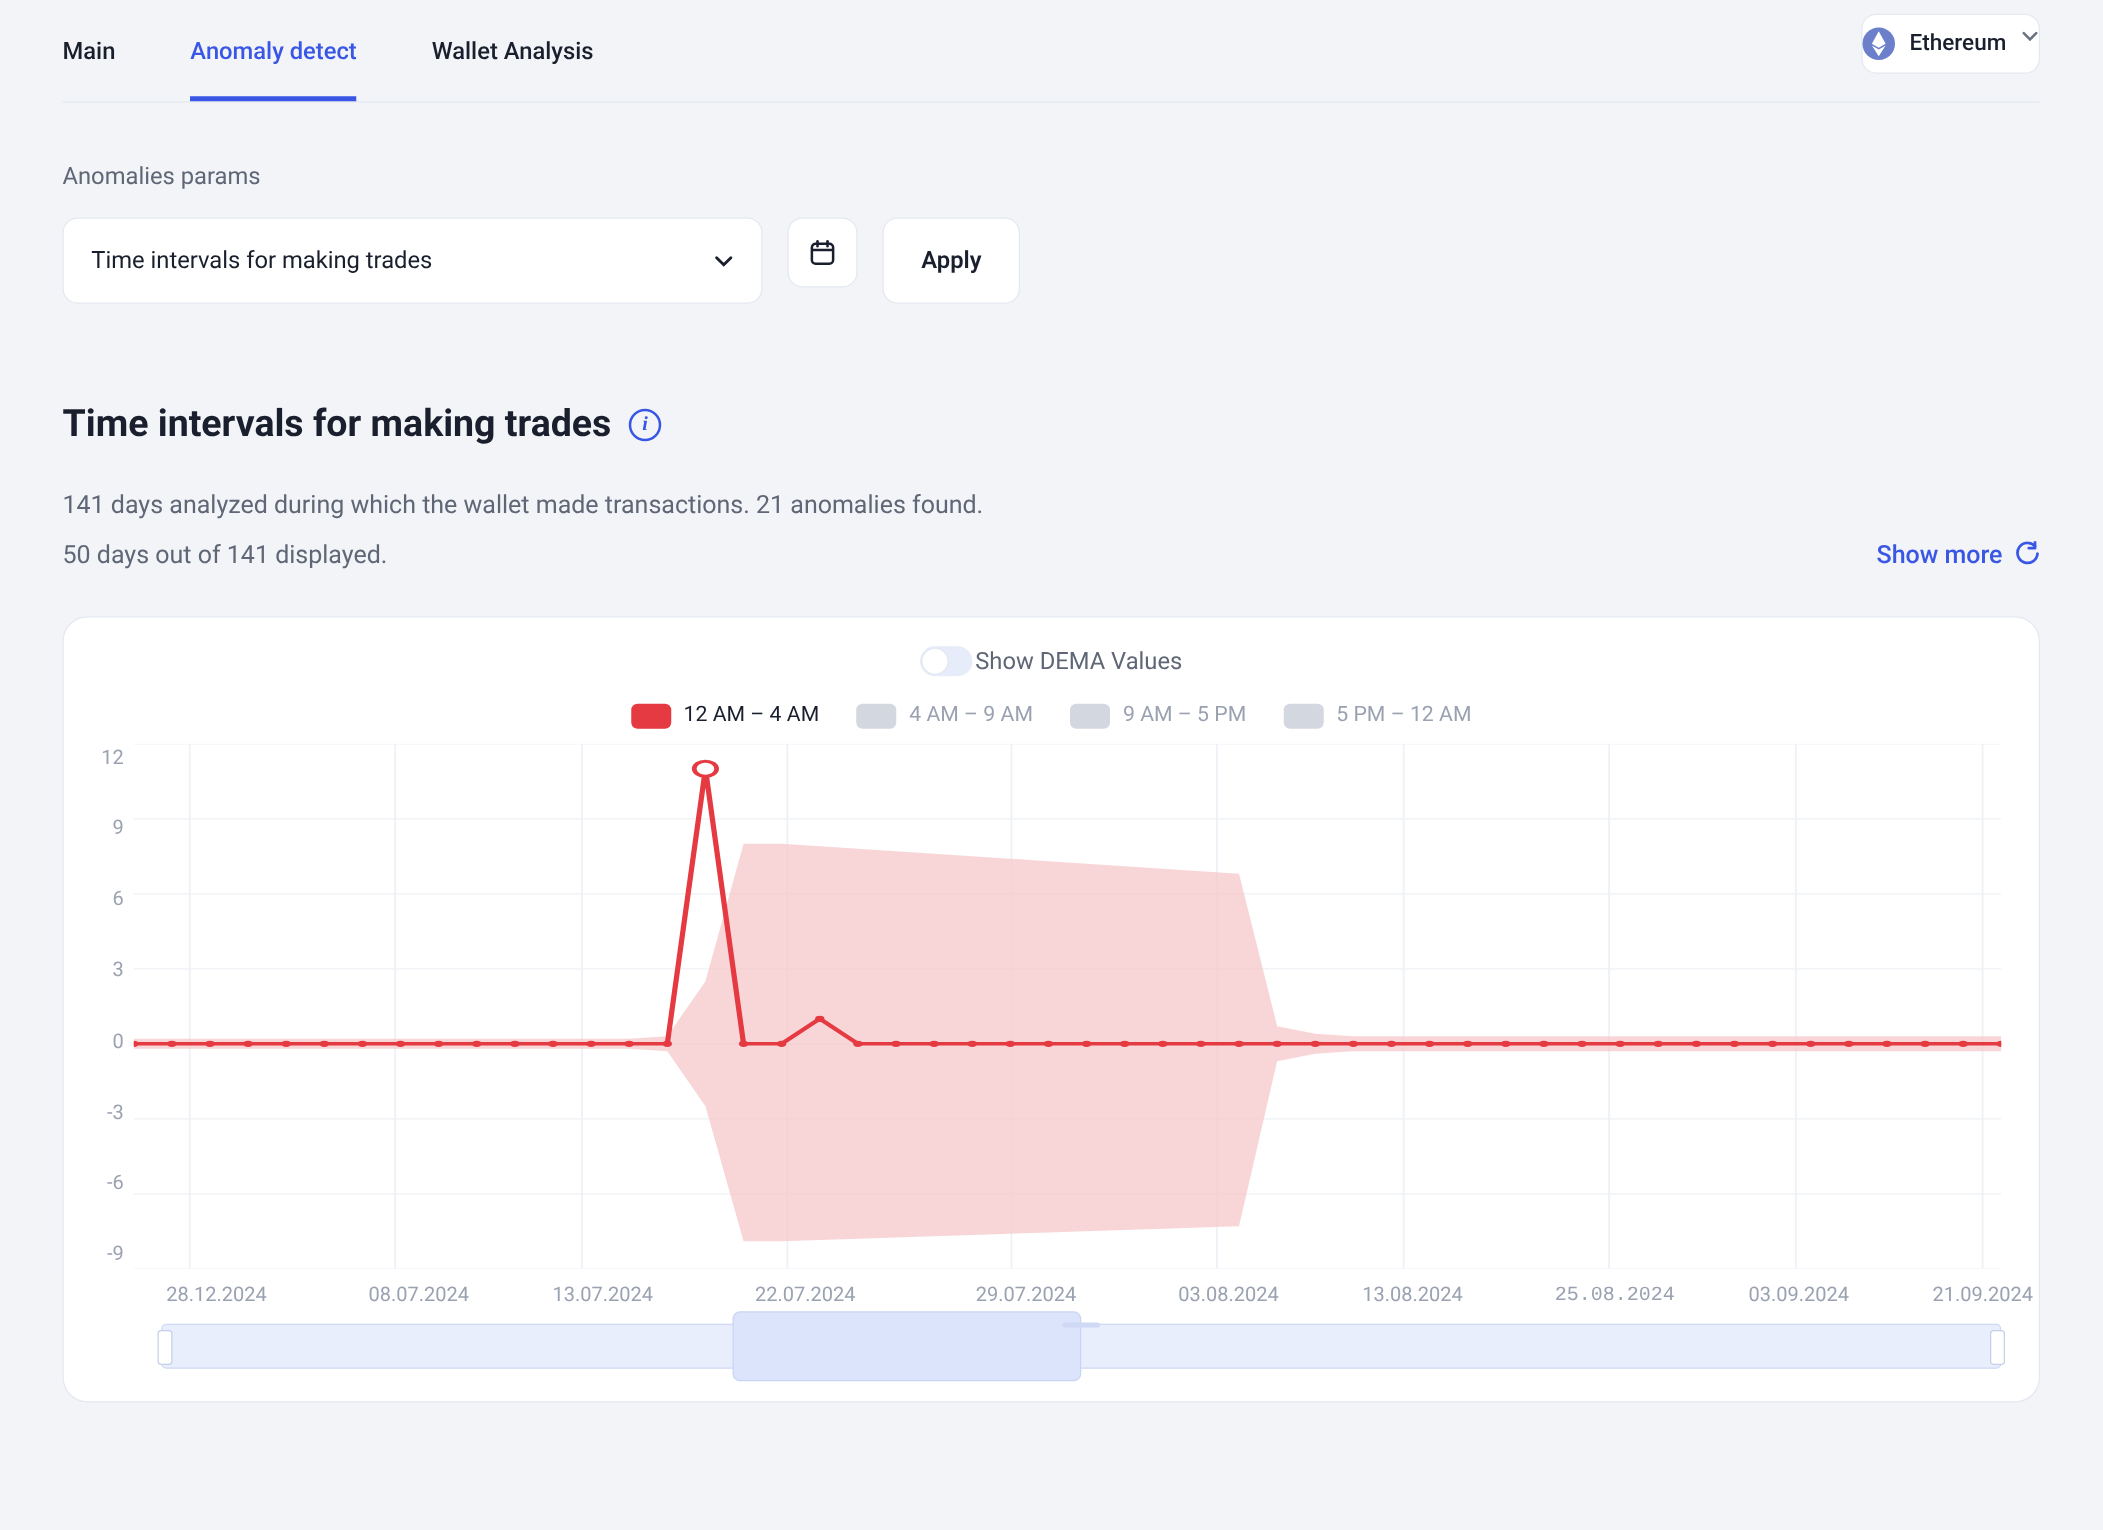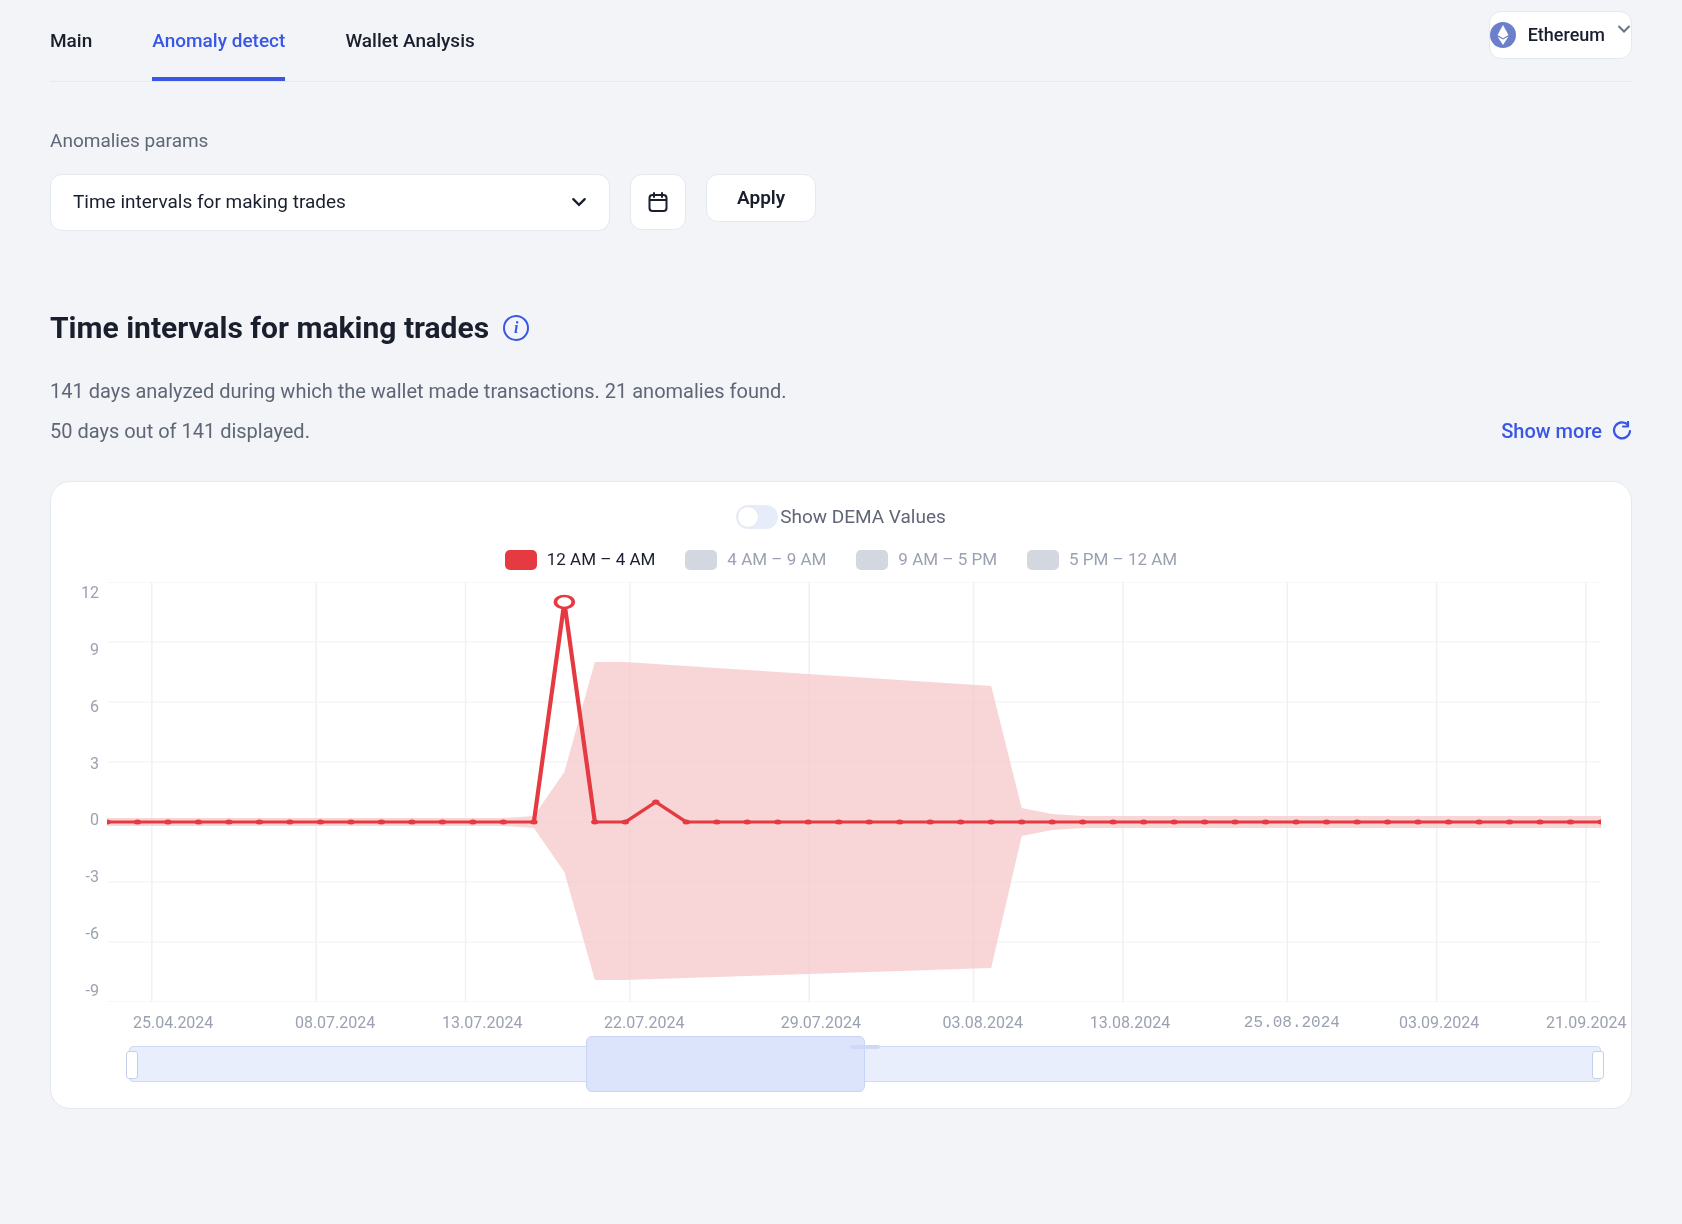--- a/index.html
+++ b/index.html
@@ -61,21 +61,21 @@
     display:flex;align-items:center;justify-content:space-between;
     background:#fff;border:1px solid var(--border);border-radius:12px;
     padding:14px 22px;font-size:19px;min-width:560px;cursor:pointer;
   }
   .icon-btn,.apply-btn{
     background:#fff;border:1px solid var(--border);border-radius:12px;
     display:flex;align-items:center;justify-content:center;
     cursor:pointer;font-size:19px;font-weight:600;
   }
   .icon-btn{width:56px;height:56px;}
-  .apply-btn{padding:17px 30px;height:48px;}
+  .apply-btn{padding:17px 30px;height:69px;}
 
   
   .section-title{
     display:flex;align-items:center;gap:14px;
     font-size:30px;font-weight:700;margin-top:76px;
   }
   .info-circle{
     width:26px;height:26px;border:2px solid var(--accent);border-radius:50%;
     display:flex;align-items:center;justify-content:center;
     color:var(--accent);font-family:Georgia,serif;font-style:italic;font-size:16px;font-weight:700;
@@ -307,21 +307,21 @@
           <circle cx="959.1836734693877" cy="240" r="2.5" fill="#e53a41"></circle>
           <circle cx="979.5918367346939" cy="240" r="2.5" fill="#e53a41"></circle>
           <circle cx="1000" cy="240" r="2.5" fill="#e53a41"></circle>
           <circle cx="306.12244897959187" cy="20" r="6" fill="#fff" stroke="#e53a41" stroke-width="2.5"></circle>
         </svg>
     </div>
   </div>
 
   <div class="x-axis-wrap" style="margin-left:48px;">
     <div class="x-axis" id="x-axis">
-        <span style="left: 3%;">25.04.2024</span>
+        <span style="left: 3%;">28.12.2024</span>
         <span style="left: 14%;">08.07.2024</span>
         <span style="left: 24%;">13.07.2024</span>
         <span style="left: 35%;">22.07.2024</span>
         <span style="left: 47%;">29.07.2024</span>
         <span style="left: 58%;">03.08.2024</span>
         <span style="left: 68%;">13.08.2024</span>
         <span style="left: 79%; font-family: Liberation Mono, monospace;">25.08.2024</span>
         <span style="left: 89%;">03.09.2024</span>
         <span style="left: 99%;">21.09.2024</span>
       </div>

